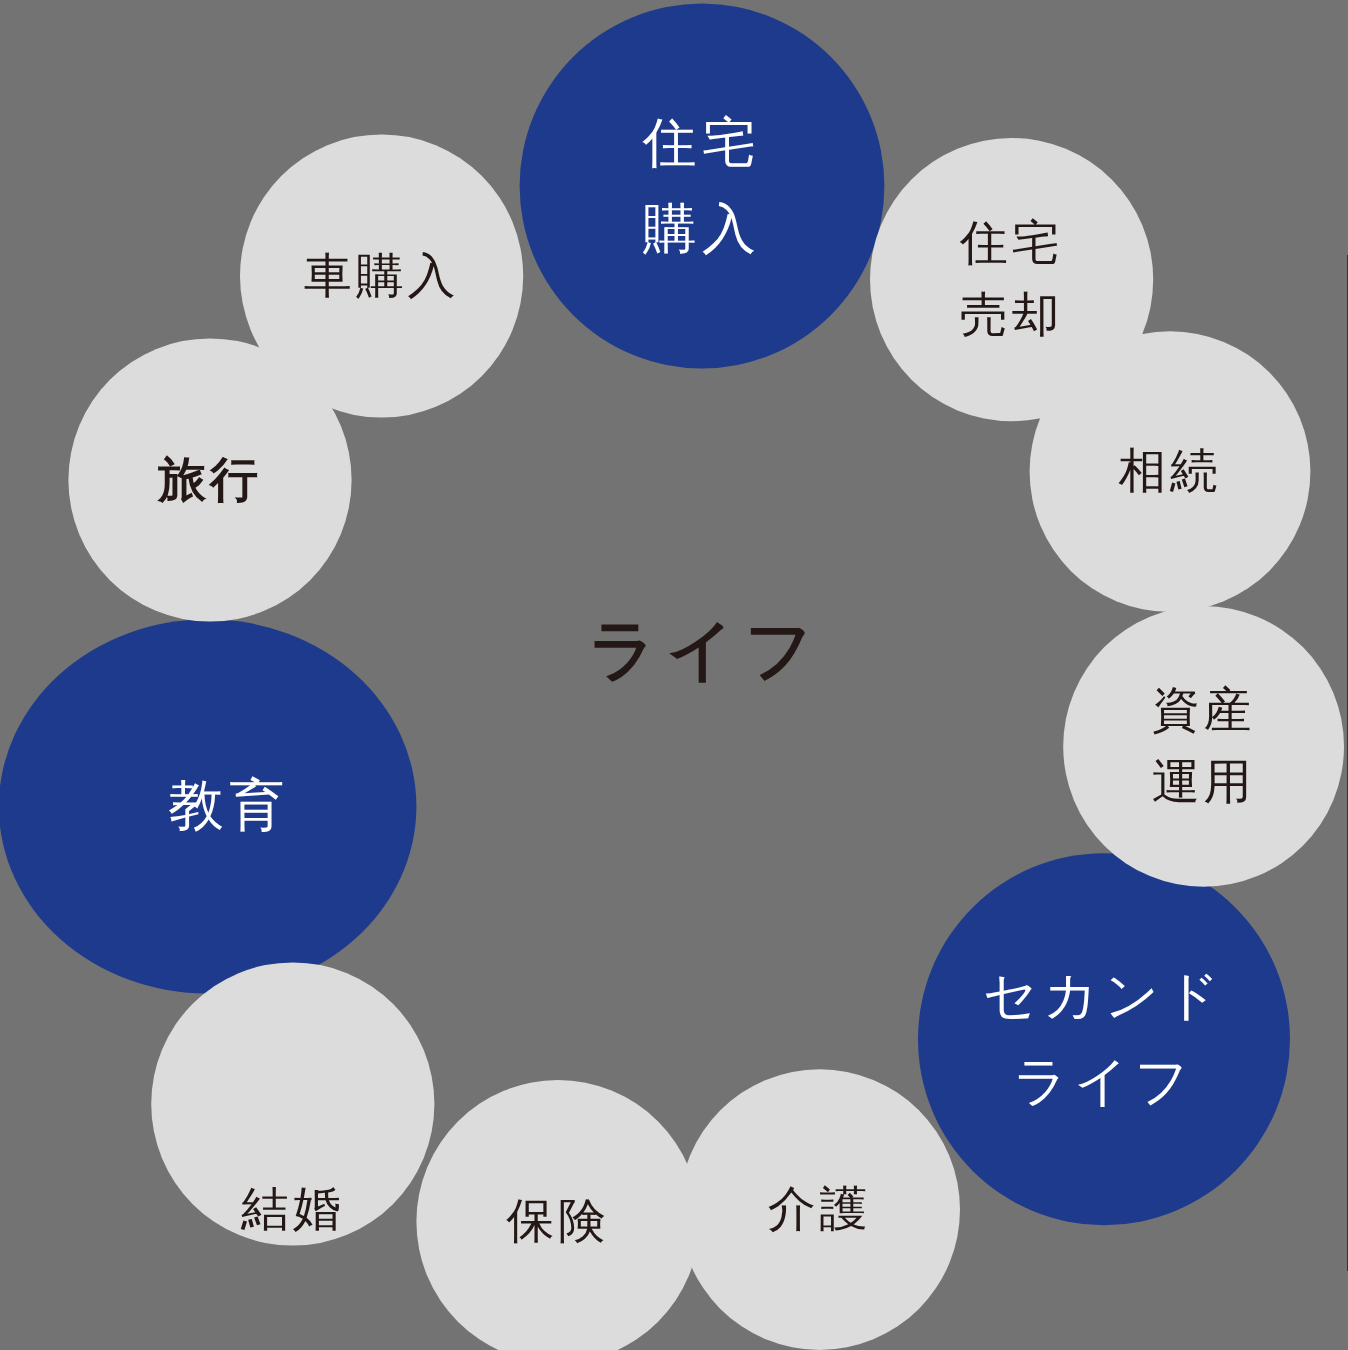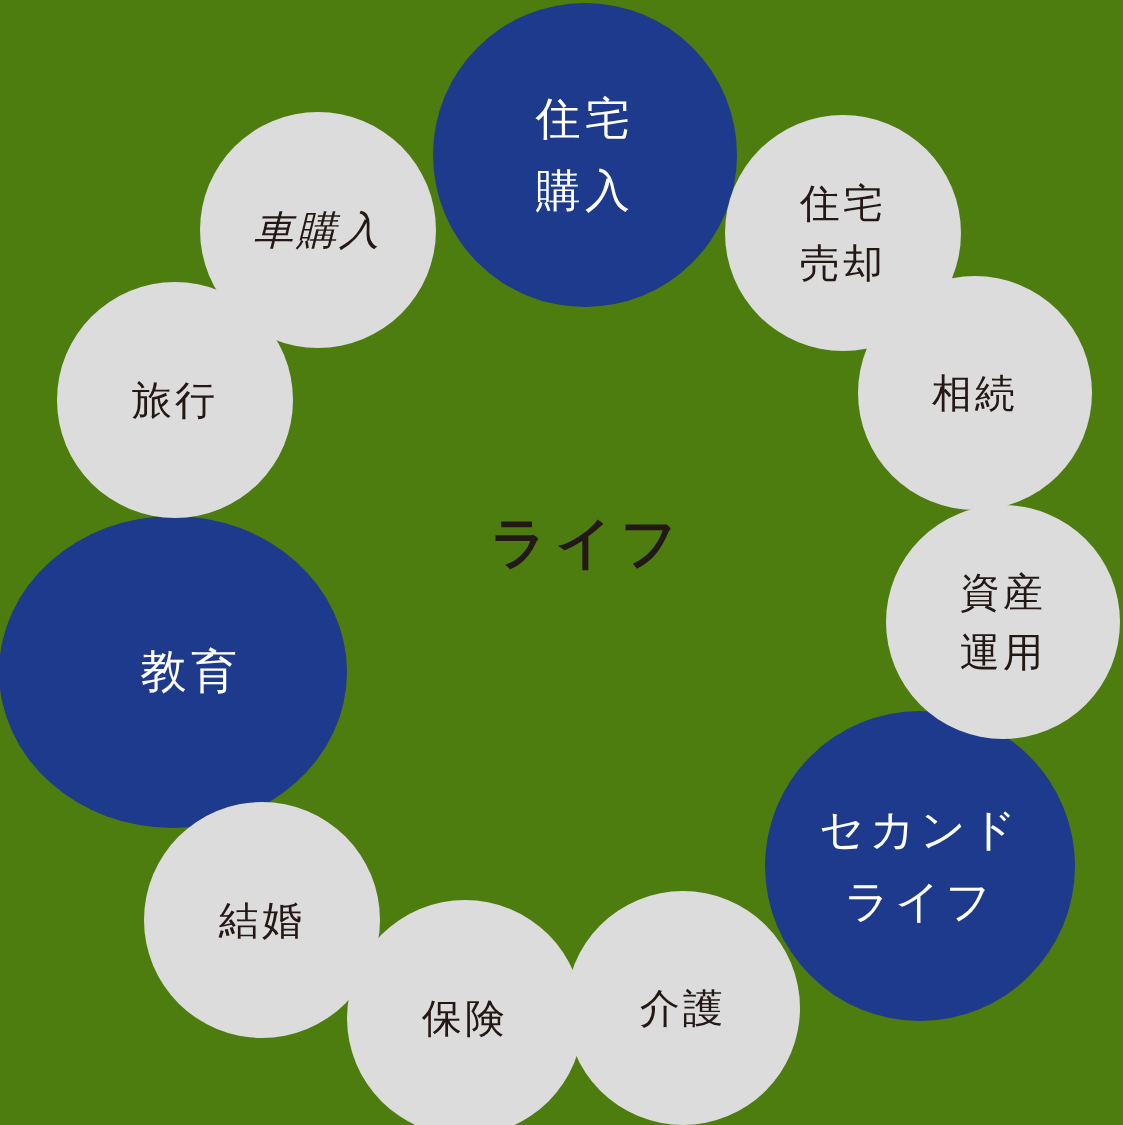--- a/index.html
+++ b/index.html
@@ -4,21 +4,21 @@
 <style>
   html, body {
     margin: 0;
     padding: 0;
     background: #000000;
   }
   .stage {
     position: relative;
     width: 1123px;
     height: 1125px;
-    background: #4d7c0f;
+    background: #737373;
     overflow: hidden;
   }
   .circle {
     position: absolute;
     border-radius: 50%;
     display: flex;
     align-items: center;
     justify-content: center;
     text-align: center;
     font-family: "DejaVu Serif", "Liberation Serif", serif;
@@ -95,29 +95,29 @@
 
   <div class="circle gray" style="left:886px; top:505px; width:234px; height:234px;">
     <span class="label">資産
 運用</span>
   </div>
 
   <div class="circle gray" style="left:347px; top:900px; width:236px; height:236px;">
     <span class="label">保険</span>
   </div>
 
-  <div class="circle gray" style="left:144px; top:802px; width:236px; height:236px;">
+  <div class="circle gray" style="left:126px; top:802px; width:236px; height:236px;align-items:flex-end;">
     <span class="label">結婚</span>
   </div>
 
-  <div class="circle gray" style="left:57px; top:282px; width:236px; height:236px;">
+  <div class="circle gray" style="left:57px; top:282px; width:236px; height:236px;font-weight:bold;">
     <span class="label">旅行</span>
   </div>
 
-  <div class="circle gray" style="left:200px; top:112px; width:236px; height:236px;font-style:italic;">
+  <div class="circle gray" style="left:200px; top:112px; width:236px; height:236px;">
     <span class="label">車購入</span>
   </div>
 
   <div class="diagram-title">
     <span class="line">ライフ</span>
   </div>
 
 </div>
 
 </body></html>

